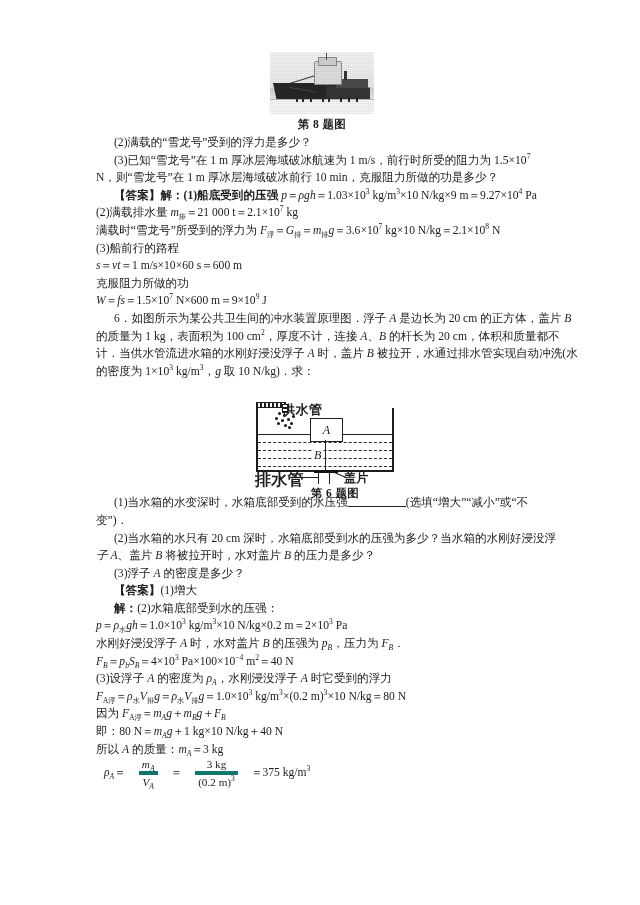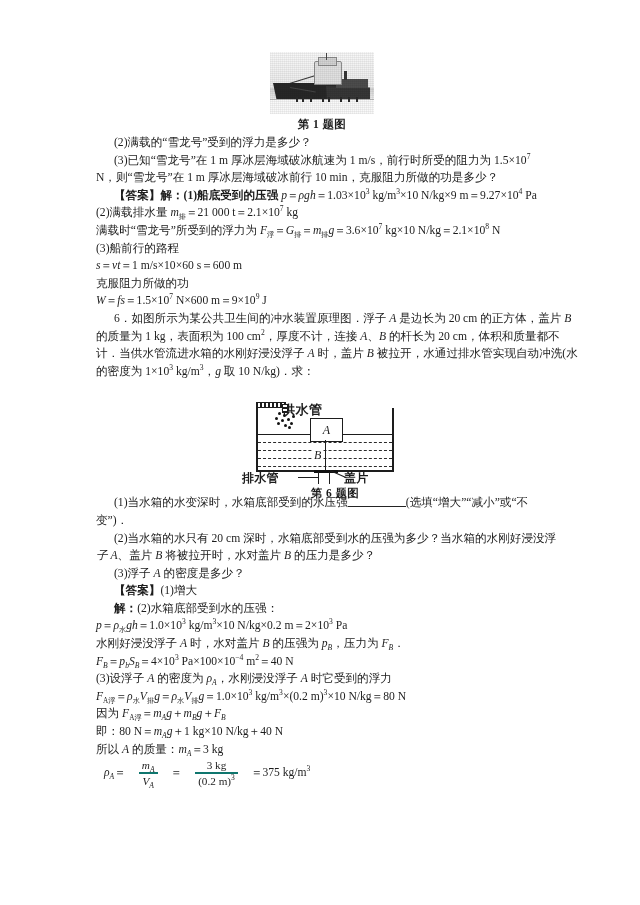--- a/index.html
+++ b/index.html
@@ -212,39 +212,39 @@
     position:absolute; left:95px; top:90px; width:1px; height:12px; background:#1d1d1d;
   }
   .lead-drain {
     position:absolute; left:64px; top:95px; width:21px; height:1px; background:#1d1d1d;
   }
   .lead-cover {
     position:absolute; left:96px; top:88px; width:18px; height:1px; background:#1d1d1d;
     transform: rotate(24deg); transform-origin: left center;
   }
   .lbl-drain {
-    position:absolute; left:8px; top:88px; font-size:12px; font-weight:bold;
+    position:absolute; left:21px; top:88px; font-size:16px; font-weight:bold;
     letter-spacing:.3px; font-family:"Liberation Serif","DejaVu Serif",serif;
   }
   .lbl-cover {
     position:absolute; left:104px; top:88px; font-size:12px; font-weight:bold;
     letter-spacing:.3px; font-family:"Liberation Serif","DejaVu Serif",serif;margin-left:6px;
   }
   .fig6-cap {
     position:absolute; left:6px; top:104px; width:190px; text-align:center;
     font-size:11.5px; font-weight:bold; letter-spacing:.4px;
   }
 
   
   .frac {
     display:inline-block; vertical-align: middle; text-align:center;
     margin: 0 13px;
   }
   .frac .num { display:block; padding:0 3px; font-size:11.2px; line-height:13px; }
-  .frac .den { display:block; padding:0 3px; border-top:2px solid #0f766e; font-size:11.2px; line-height:14px;text-align:center; }
+  .frac .den { display:block; padding:0 3px; border-top:4px solid #0f766e; font-size:11.2px; line-height:14px;text-align:center; }
   .eqline {
     font-size: 11.6px;
     line-height: 30px;
     white-space: nowrap;
     padding-left: 8px;
   }
 </style>
 </head>
 <body>
 
@@ -270,21 +270,21 @@
             <i style="left:32px"></i>
             <i style="left:40px"></i>
         <i style="left:52px"></i>
             <i style="left:58px"></i>
             <i style="left:70px"></i>
         <i style="left:78px"></i>
             <i style="left:86px"></i>
       </div>
       <div class="sp-grain"></div>
     </div>
-    <div class="fig-cap">第 1 题图</div>
+    <div class="fig-cap">第 8 题图</div>
   </div>
 
   <div class="ln ind"><span>(2)满载的“雪龙号”受到的浮力是多少？</span></div>
 
   <div class="ln ind"><span>(3)已知“雪龙号”在 1 m 厚冰层海域破冰航速为 1 m/s，前行时所受的阻力为 1.5×10</span><sup>7</sup></div>
 
   <div class="ln"><span>N，则“雪龙号”在 1 m 厚冰层海域破冰前行 10 min，克服阻力所做的功是多少？</span></div>
 
   <div class="ln ind"><span class="b">【答案】</span><span class="b">解：(1)船底受到的压强 </span><span class="it">p</span><span>＝</span><span class="it">ρgh</span><span>＝1.03×10</span><sup>3</sup><span> kg/m</span><sup>3</sup><span>×10 N/kg×9 m＝9.27×10</span><sup>4</sup><span> Pa</span></div>
 

